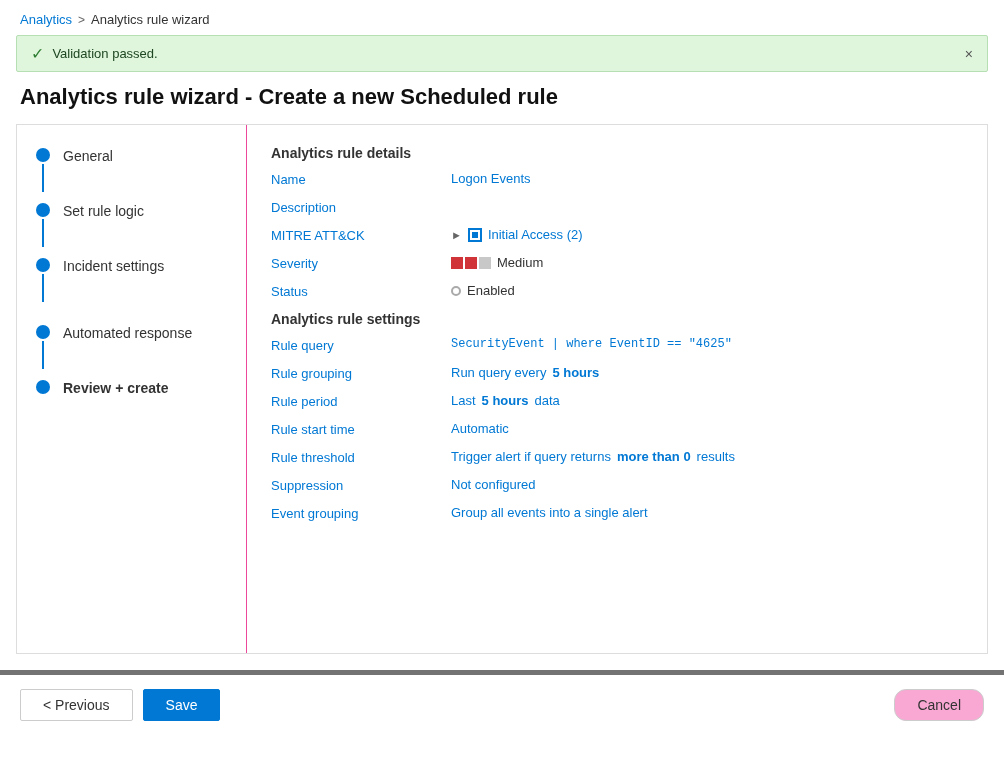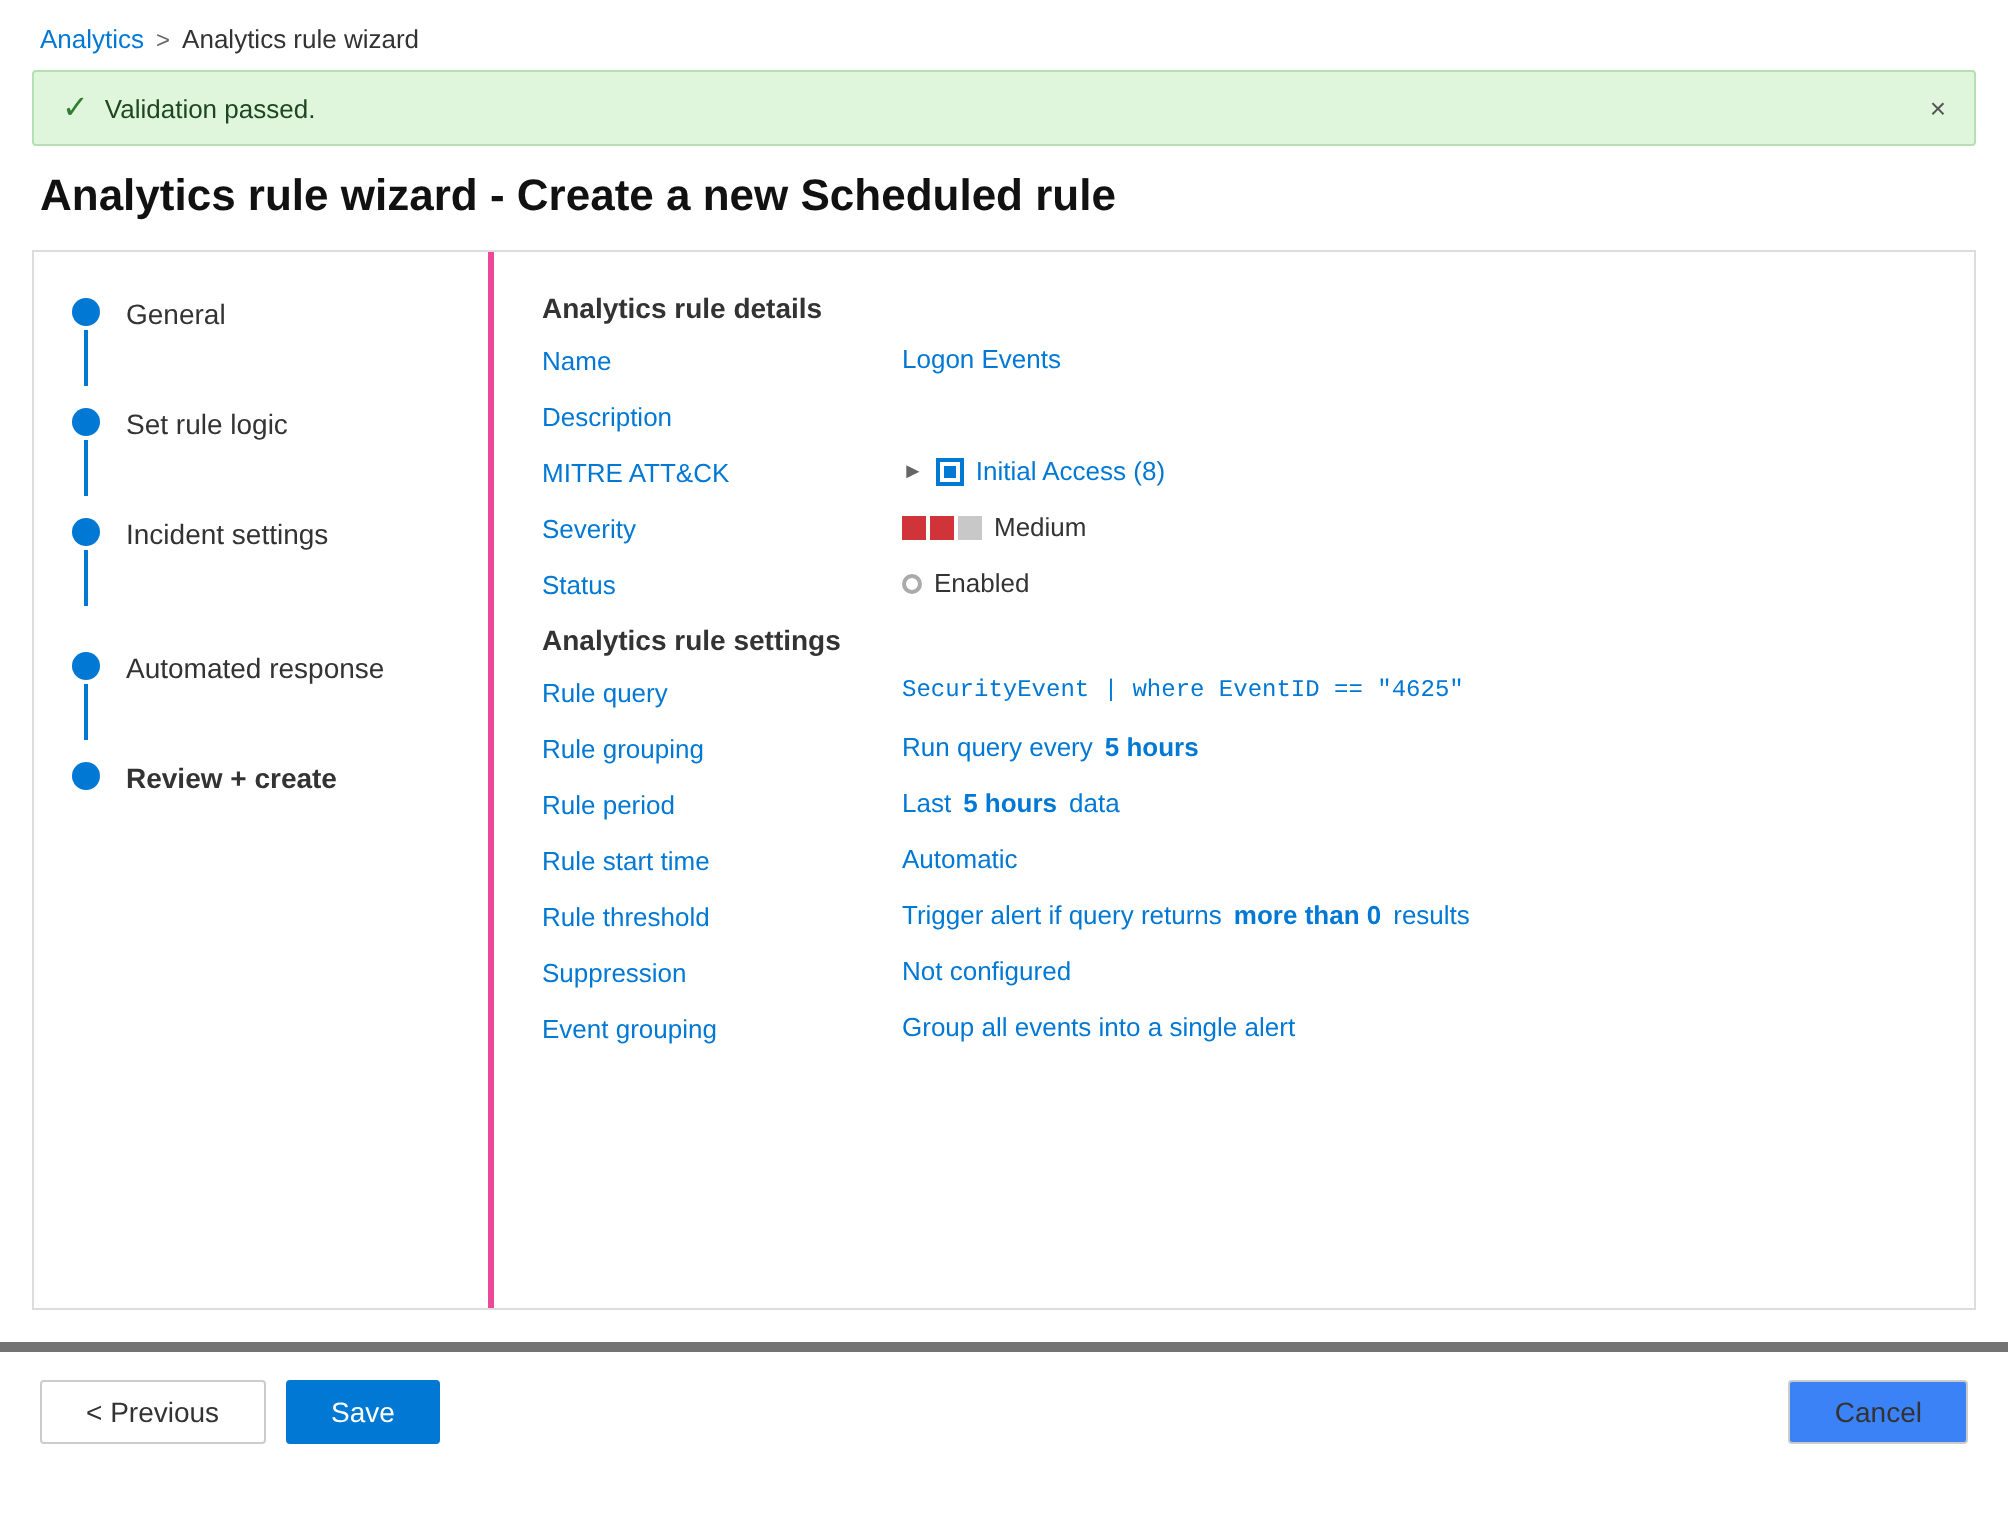--- a/index.html
+++ b/index.html
@@ -69,21 +69,21 @@
       display: flex;
       margin: 0 16px;
       border: 1px solid #ddd;
       height: 530px;
       overflow: hidden;
     }
 
     .sidebar {
       width: 230px;
       min-width: 230px;
-      border-right: 3px solid #ec4899;
+      border-right: 1px solid #ec4899;
       padding: 20px 16px;
       background: #fff;
       display: flex;
       flex-direction: column;
       gap: 0;
     }
 
     .step-item {
       display: flex;
       align-items: flex-start;
@@ -225,25 +225,25 @@
       border: 1px solid #0078d4;
       background: #0078d4;
       color: #fff;
       font-size: 14px;
       cursor: pointer;
       border-radius: 2px;
     }
     .btn-cancel {
       padding: 7px 22px;
       border: 1px solid #ccc;
-      background: #3b82f6;
+      background: #f9a8d4;
       color: #333;
       font-size: 14px;
       cursor: pointer;
-      border-radius: 2px;
+      border-radius: 12px;
       margin-left: auto;
     }
 
     .footer-left {
       display: flex;
       gap: 10px;
       margin-right: auto;
     }
 
     
@@ -335,21 +335,21 @@
 
     <div class="detail-row">
       <span class="detail-label">MITRE ATT&amp;CK</span>
       <span class="detail-value">
         <span class="mitre-chevron">►</span>
         <svg width="14" height="14" viewBox="0 0 14 14">
           <rect width="14" height="14" fill="#0078d4"></rect>
           <rect x="2" y="2" width="10" height="10" fill="white"></rect>
           <rect x="4" y="4" width="6" height="6" fill="#0078d4"></rect>
         </svg>
-        <span style="color:#0078d4;">Initial Access (8)</span>
+        <span style="color:#0078d4;">Initial Access (2)</span>
       </span>
     </div>
 
     <div class="detail-row">
       <span class="detail-label">Severity</span>
       <span class="detail-value">
         <span class="severity-blocks">
           <span class="sev-block sev-red"></span>
           <span class="sev-block sev-red2"></span>
           <span class="sev-block sev-gray"></span>

